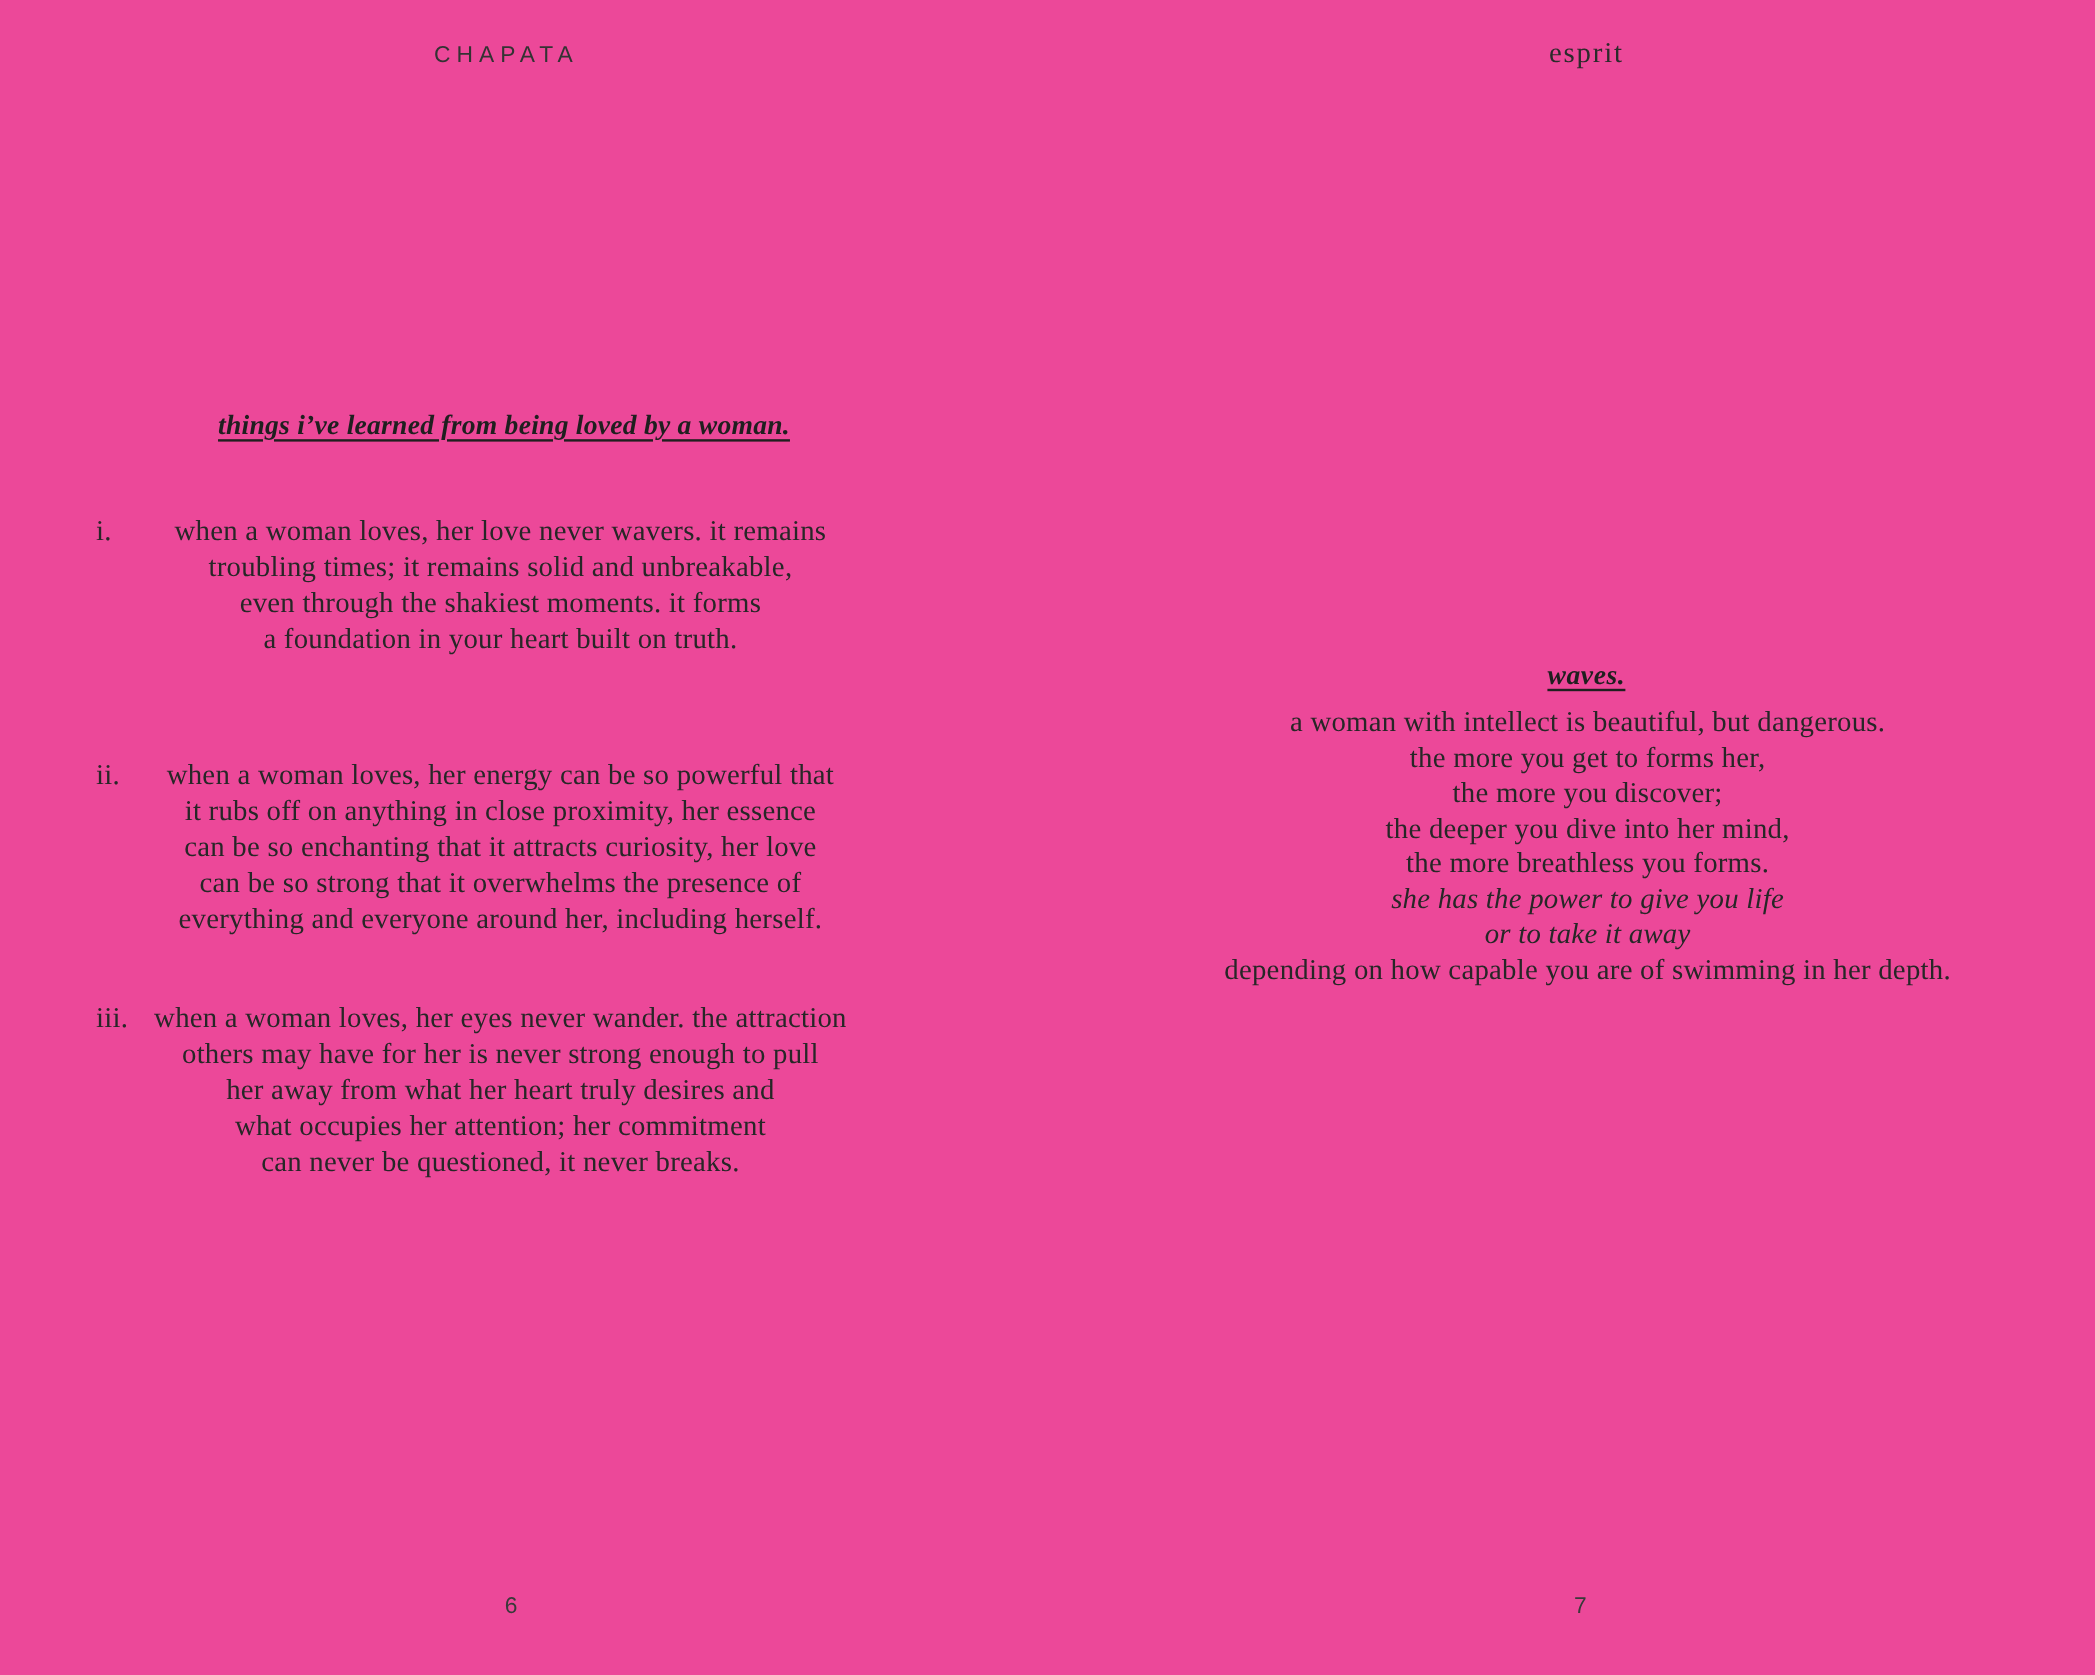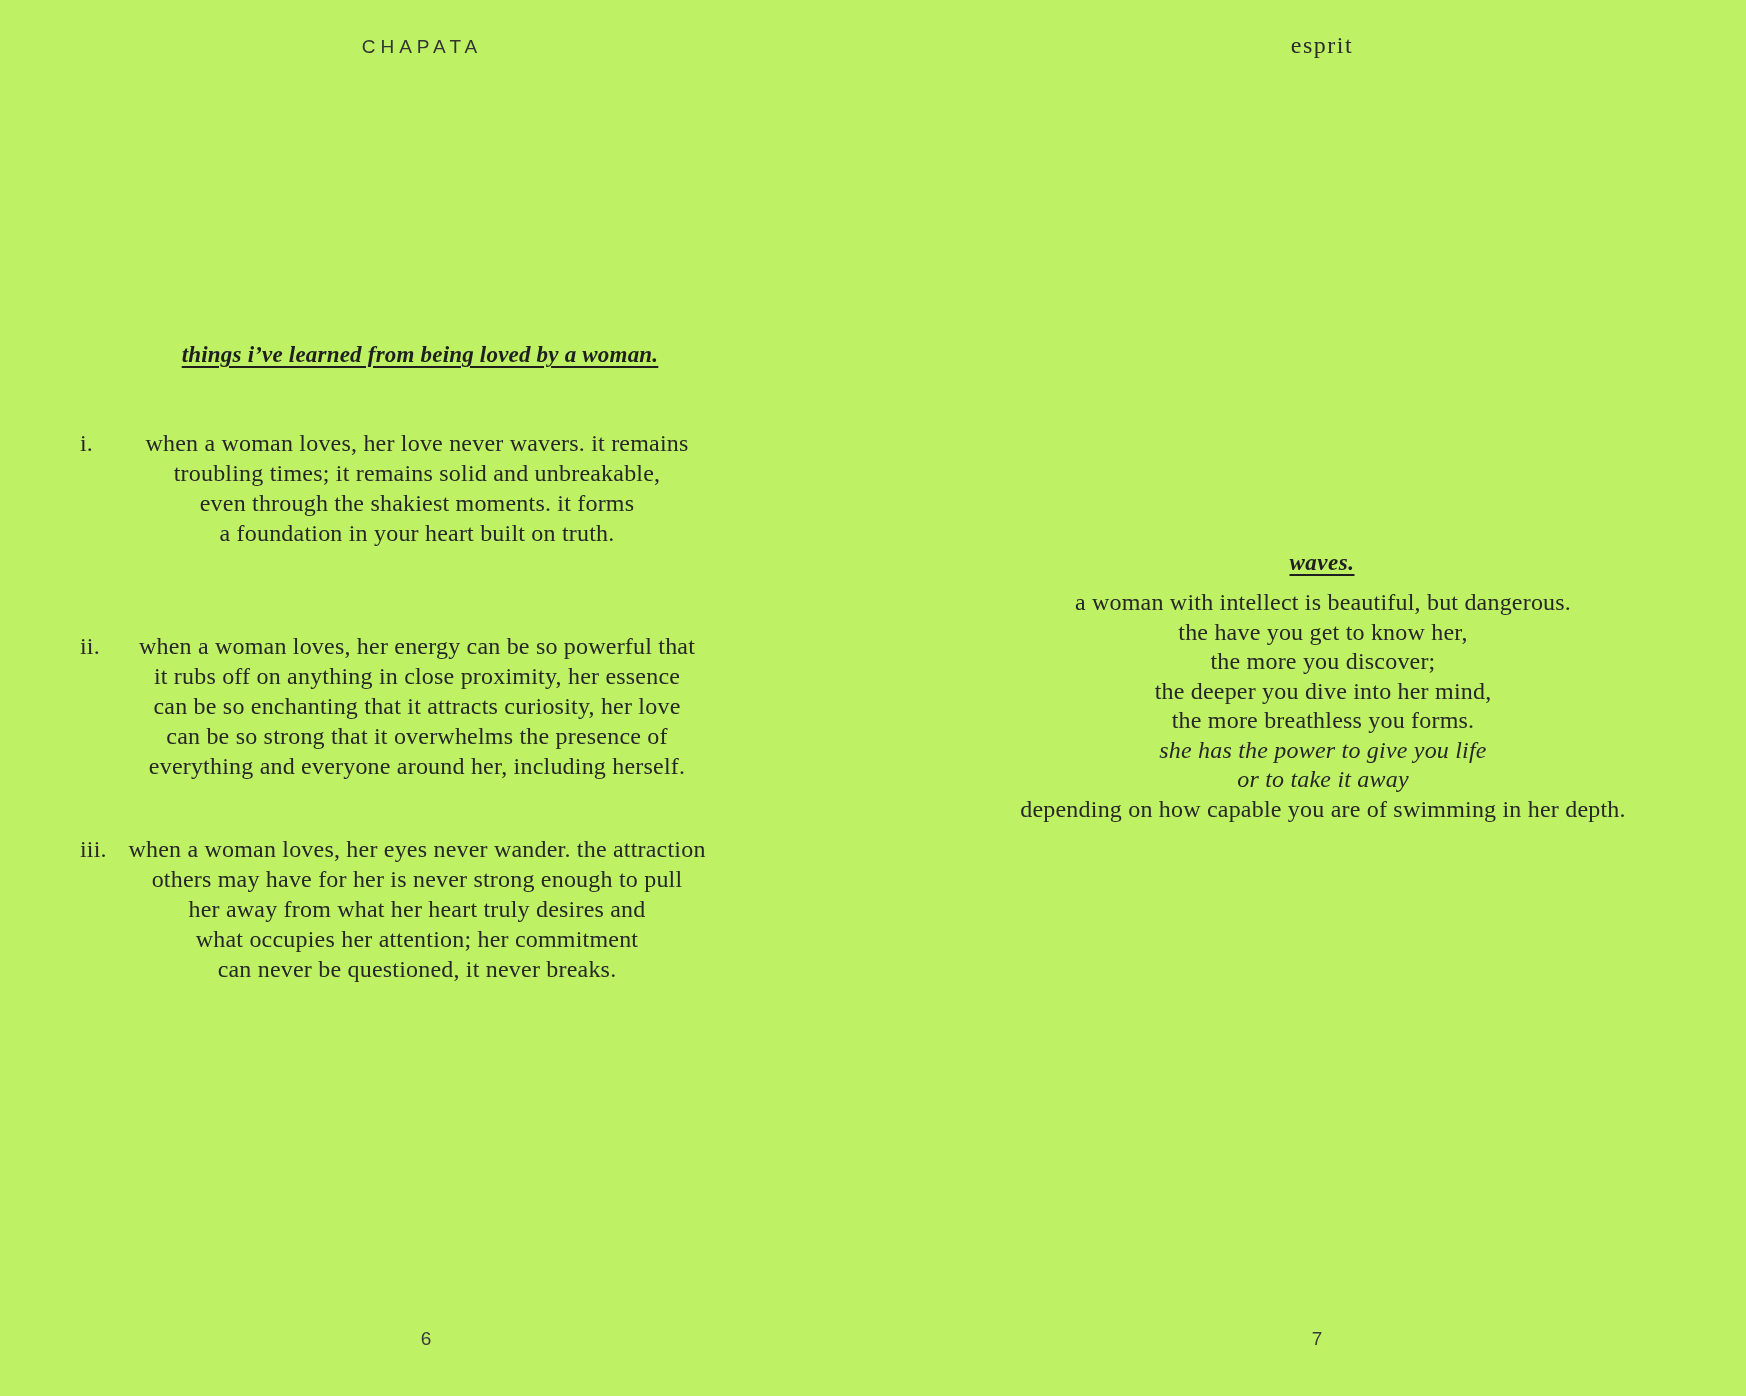--- a/index.html
+++ b/index.html
@@ -4,21 +4,21 @@
 <style>
   html, body {
     margin: 0;
     padding: 0;
     background: #ffffff;
   }
   .spread {
     position: relative;
     width: 1746px;
     height: 1396px;
-    background: #bef264;
+    background: #ec4899;
     overflow: hidden;
     color: #262626;
     font-family: "Liberation Serif", serif;
   }
   .abs { position: absolute; }
 
   
   .running-header-left {
     left: 222px; top: 36px; width: 400px;
     text-align: center;
@@ -147,21 +147,21 @@
 
   <section>
     <div class="abs running-header-right">esprit</div>
 
     <div class="abs poem-title title-right">
       <span class="poem-title-inner">waves.</span>
     </div>
 
     <div class="abs poem-body">
       <div class="poem-line">a woman with intellect is beautiful, but dangerous.</div>
-      <div class="poem-line">the have you get to know her,</div>
+      <div class="poem-line">the more you get to forms her,</div>
       <div class="poem-line">the more you discover;</div>
       <div class="poem-line">the deeper you dive into her mind,</div>
       <div class="poem-line">the more breathless you forms.</div>
       <div class="poem-line italic">she has the power to give you life</div>
       <div class="poem-line italic">or to take it away</div>
       <div class="poem-line">depending on how capable you are of swimming in her depth.</div>
     </div>
 
     <div class="abs folio folio-right">7</div>
   </section>

